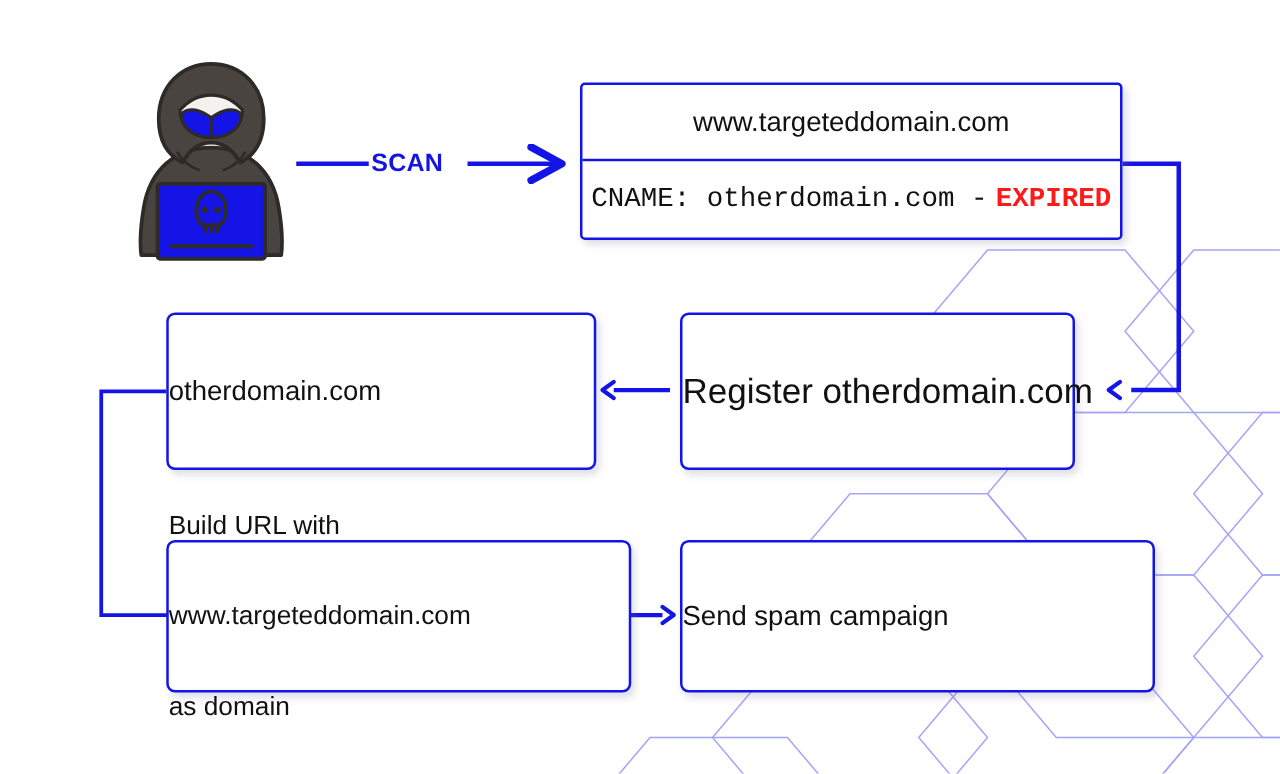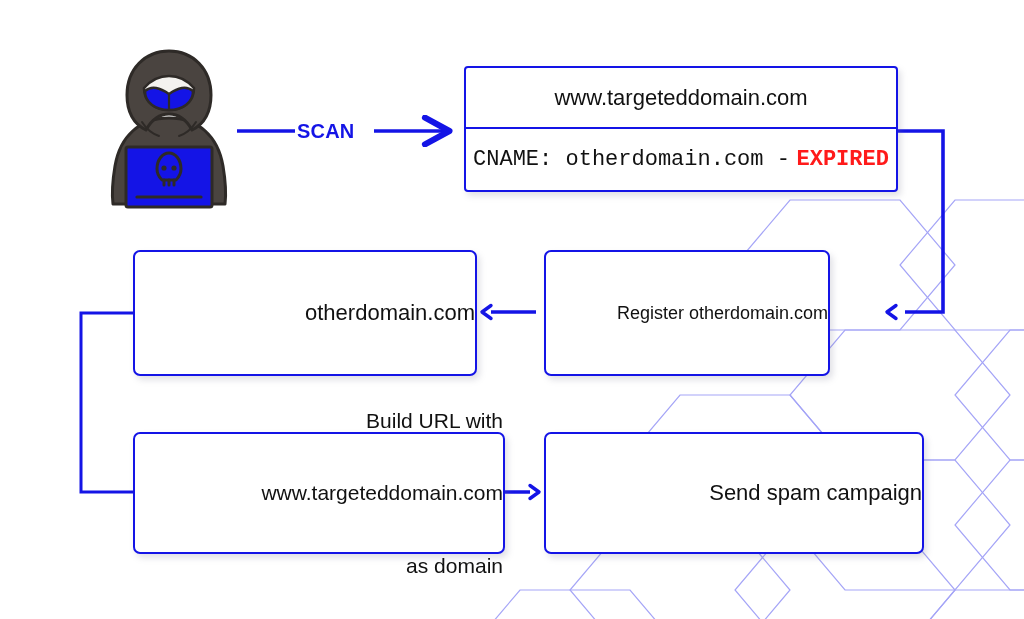--- a/index.html
+++ b/index.html
@@ -33,21 +33,21 @@
   
   .flowbox {
     position: absolute;
     box-sizing: border-box;
     background: #ffffff;
     border: 2.5px solid #1414e6;
     border-radius: 7px;
     box-shadow: 3px 4px 6px rgba(120,120,140,0.22);
     display: flex;
     flex-direction: column;
-    align-items: flex-end;
+    align-items: flex-start;
     justify-content: center;
     text-align: center;
     color: #111111;
   }
   .flowbox .line {
     display: block;
     white-space: nowrap;
   }
 
   
@@ -81,22 +81,22 @@
   }
 
   #box-host {
     left: 133px; top: 250px;
     width: 344px; height: 126px;
     font-size: 22px;
     line-height: 1.42;
   }
   #box-register {
     left: 544px; top: 250px;
-    width: 286px; height: 126px;
-    font-size: 18px;
+    width: 316px; height: 126px;
+    font-size: 28px;
   }
   #box-build {
     left: 133px; top: 432px;
     width: 372px; height: 122px;
     font-size: 21px;
     line-height: 1.48;
     gap: 41px;
   }
   #box-spam {
     left: 544px; top: 432px;

